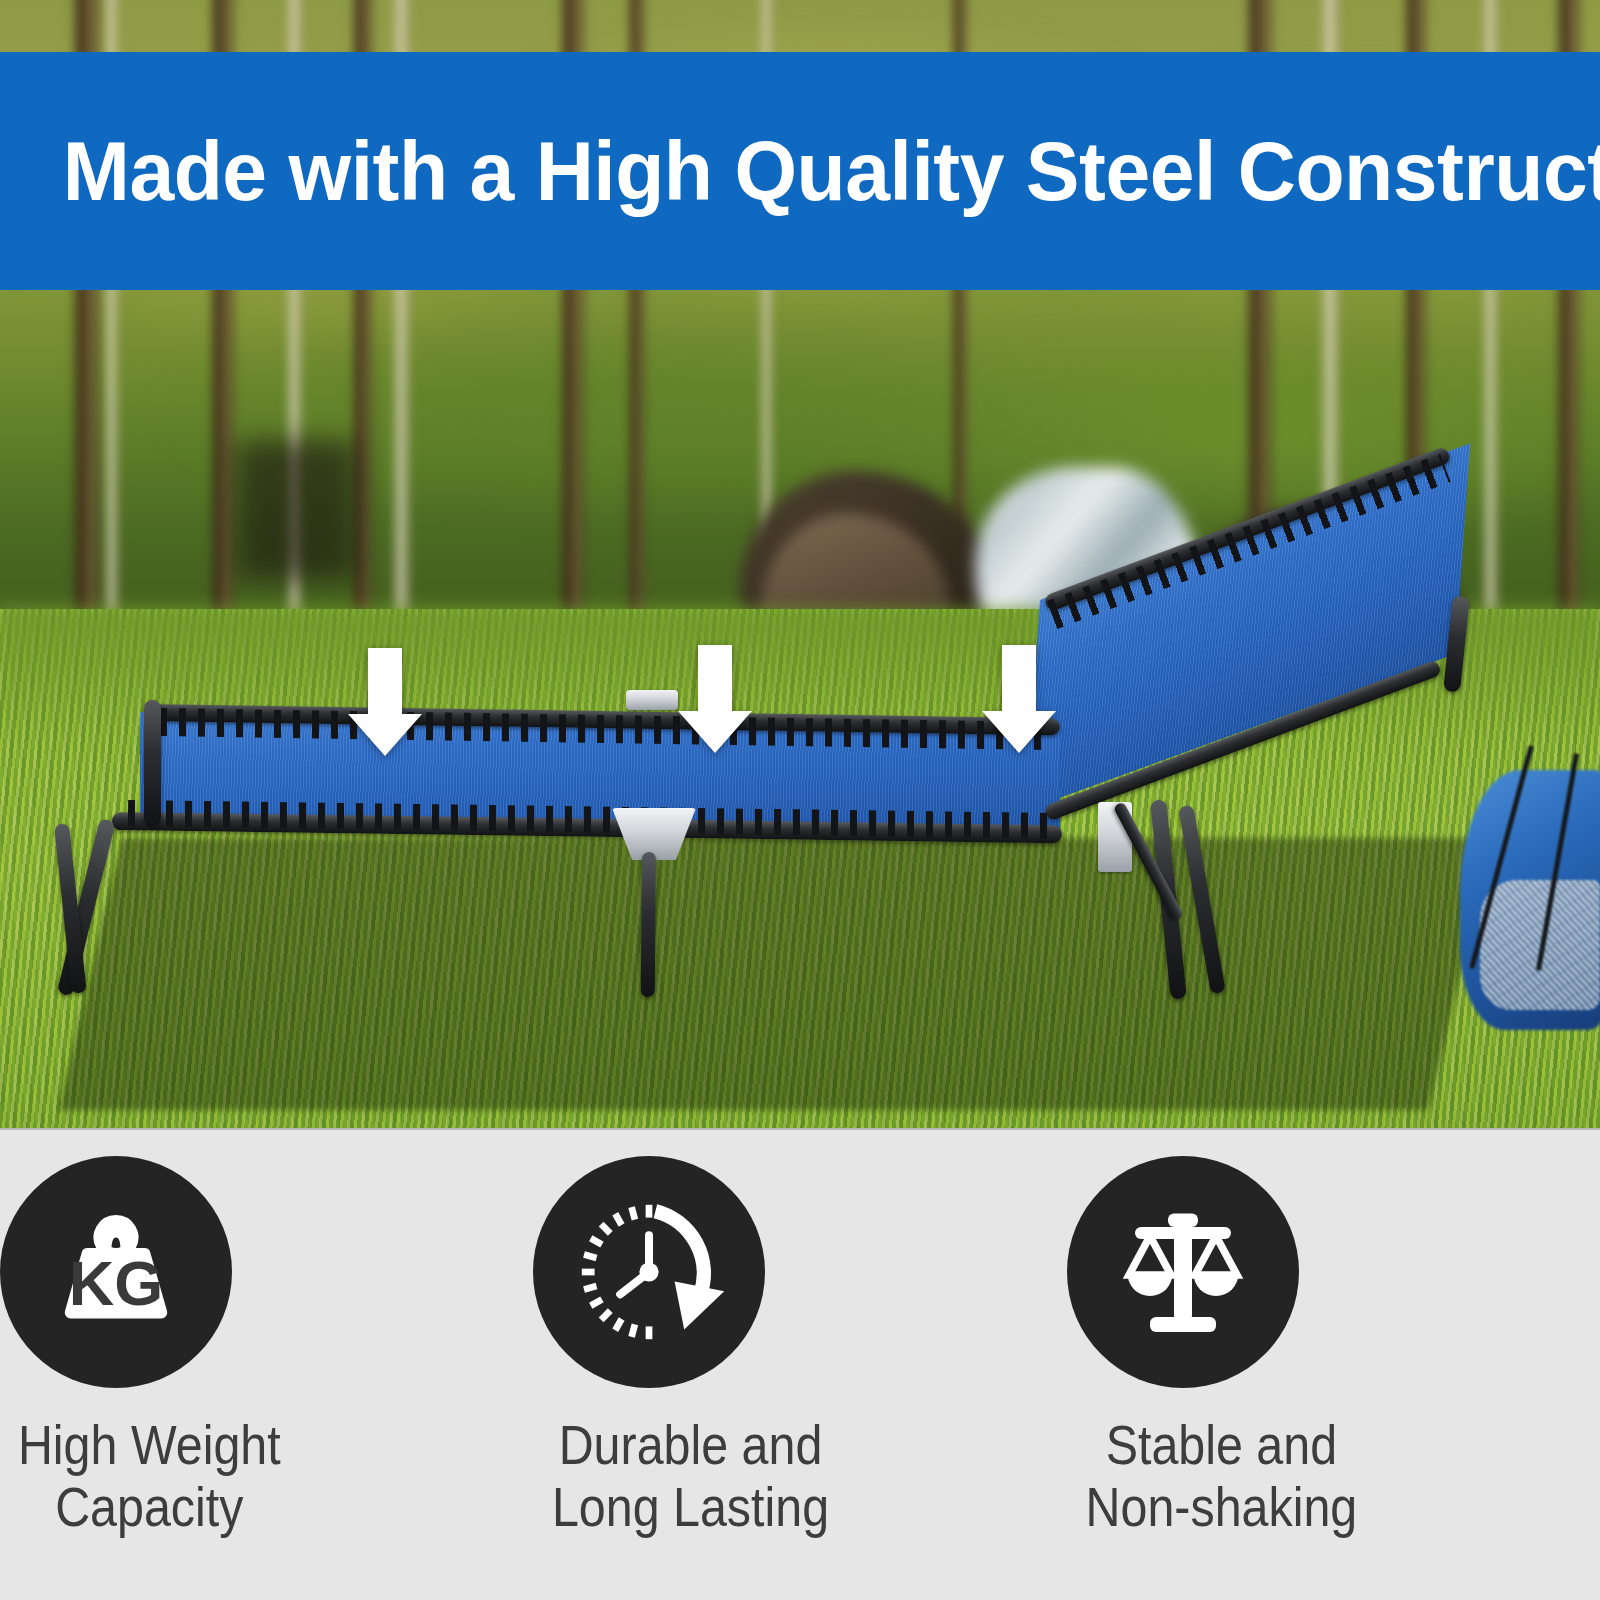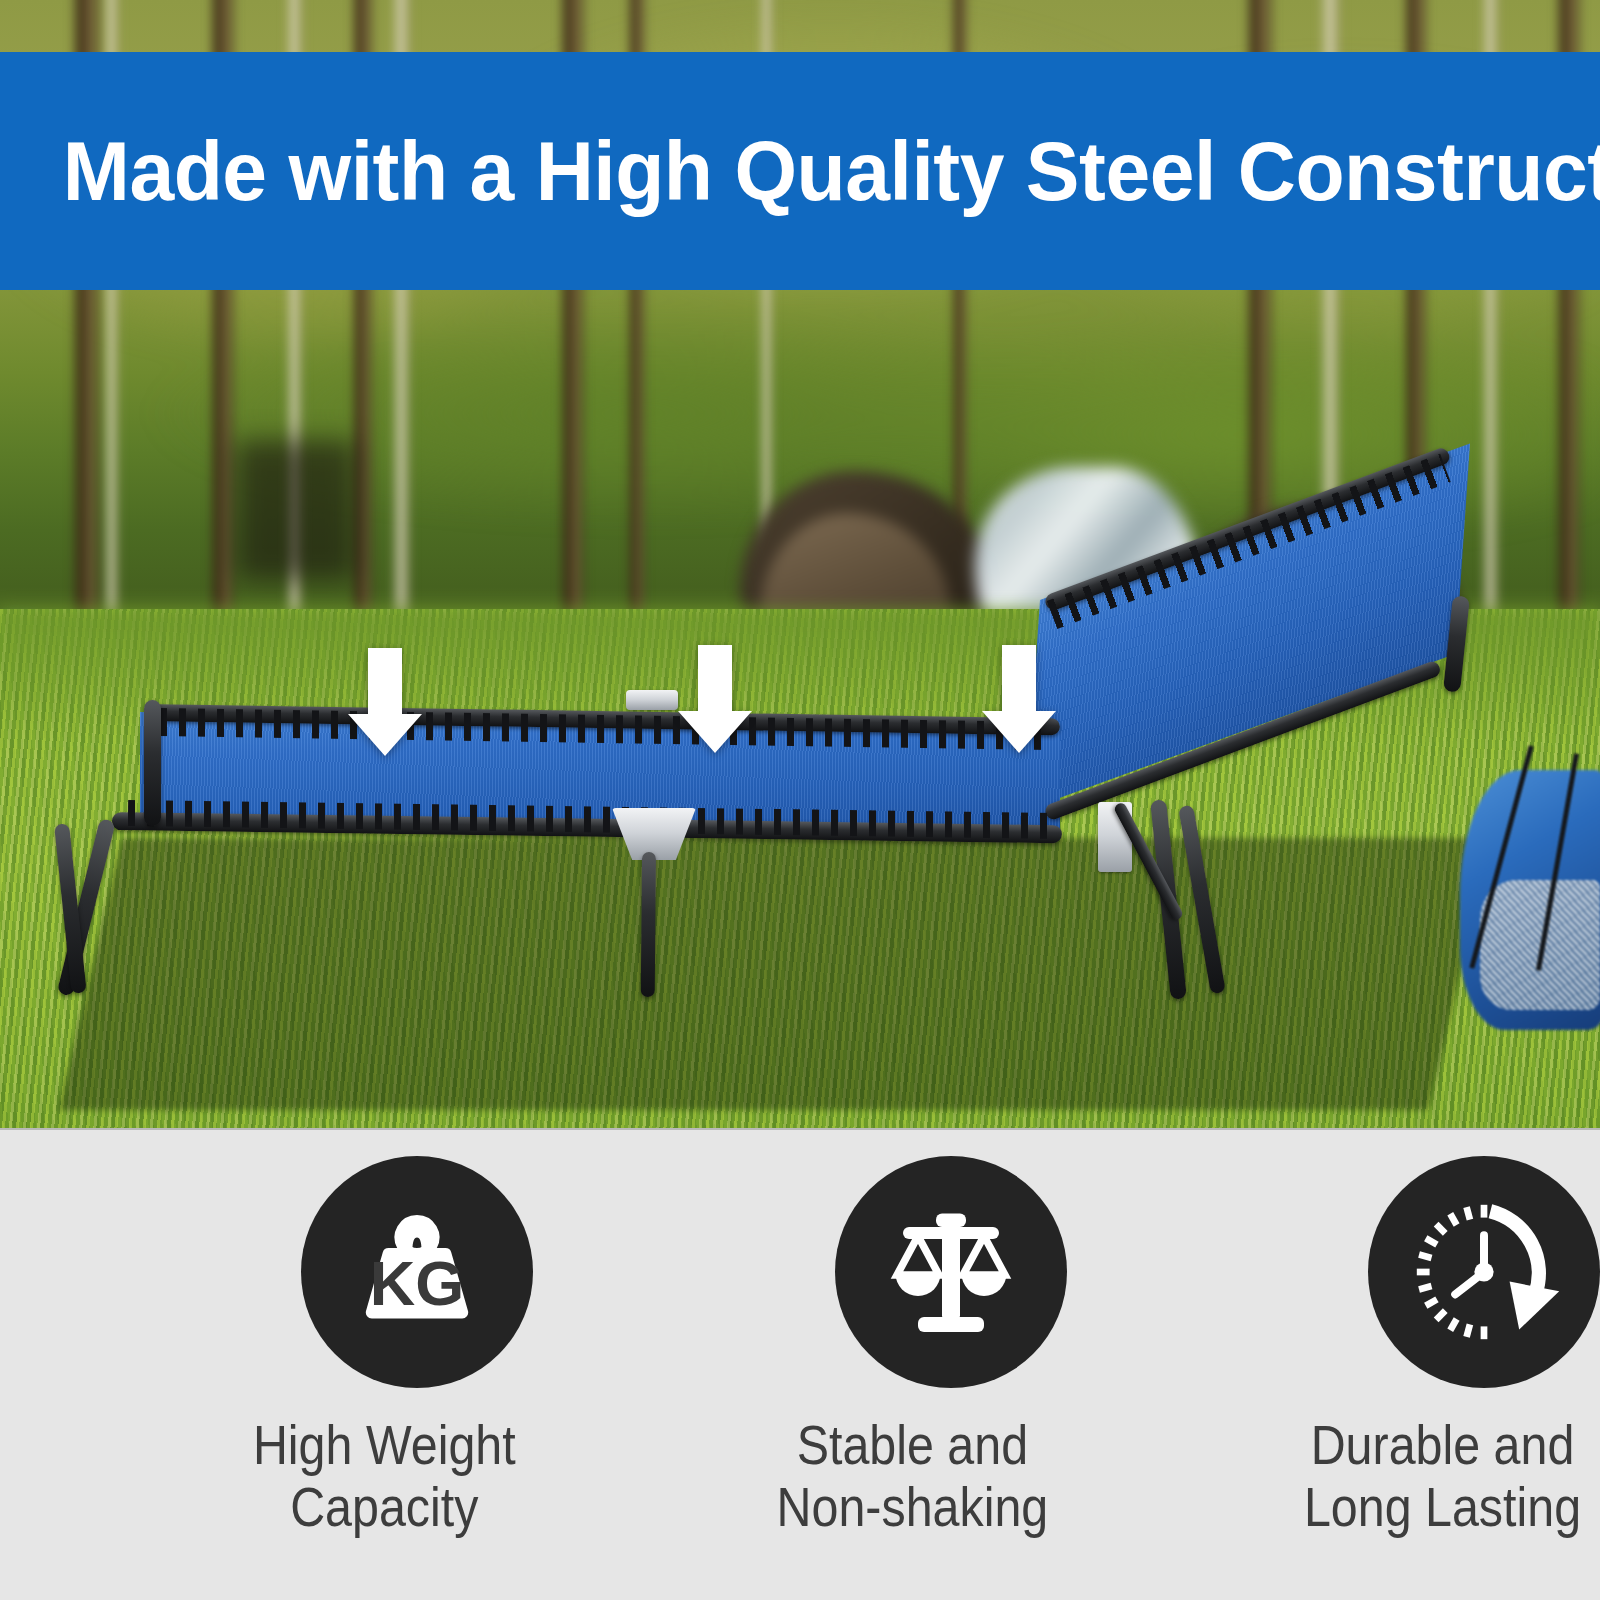--- a/index.html
+++ b/index.html
@@ -278,21 +278,21 @@
     height: 472px;
     background: #e6e6e6;
     border-top: 2px solid #b9b9b9;
     box-sizing: border-box;
     display: flex;
   }
   .feature {
     flex: 1 1 0;
     display: flex;
     flex-direction: column;
-    align-items: flex-end;
+    align-items: flex-start;
     padding-top: 26px;
   }
   .icon-circle {
     width: 232px;
     height: 232px;
     border-radius: 50%;
     background: #242424;
     display: flex;
     align-items: center;
     justify-content: center;
@@ -442,39 +442,20 @@
                    C53 30 52 27 50 27 C48 27 47 30 47 35 Z" fill="#ffffff"></path>
           <path d="M50 16 a11 11 0 1 1 -0.01 0 Z" fill="none" stroke="#ffffff" stroke-width="8"></path>
           <path d="M31 34 L69 34 A4 4 0 0 1 72.8 36.8 L84 76 A4 4 0 0 1 80 81 L20 81
                    A4 4 0 0 1 16 76 L27.2 36.8 A4 4 0 0 1 31 34 Z" fill="#ffffff"></path>
           <text x="50" y="72" text-anchor="middle" font-family="Liberation Sans, sans-serif" font-weight="bold" font-size="42" fill="#3a3a3a">KG</text>
         </svg>
       </div>
       <div class="feature-caption">
         <span class="ln">High Weight</span>
         <span class="ln">Capacity</span>
-      </div>
-    </div>
-
-    <div class="feature">
-      <div class="icon-circle">
-        <svg width="150" height="150" viewBox="0 0 100 100">
-          <rect x="44" y="14" width="12" height="68" rx="3" fill="#ffffff"></rect>
-          <rect x="40" y="11" width="20" height="9" rx="4" fill="#ffffff"></rect>
-          <rect x="18" y="20" width="64" height="8" rx="4" fill="#ffffff"></rect>
-          <rect x="28" y="80" width="44" height="10" rx="4" fill="#ffffff"></rect>
-          <path d="M28 26 L42 52 L14 52 Z" fill="none" stroke="#ffffff" stroke-width="5"></path>
-          <path d="M72 26 L86 52 L58 52 Z" fill="none" stroke="#ffffff" stroke-width="5"></path>
-          <path d="M13 51 A15 15 0 0 0 43 51 Z" fill="#ffffff"></path>
-          <path d="M57 51 A15 15 0 0 0 87 51 Z" fill="#ffffff"></path>
-        </svg>
-      </div>
-      <div class="feature-caption">
-        <span class="ln">Stable and</span>
-        <span class="ln">Non-shaking</span>
       </div>
     </div>
 
     <div class="feature">
       <div class="icon-circle">
         <svg width="160" height="160" viewBox="0 0 100 100">
           <g stroke="#ffffff" stroke-width="4.2" stroke-linecap="butt">
             <line x1="50" y1="8" x2="50" y2="16"></line>
             <line x1="39.1" y1="9.4" x2="41.2" y2="17.2"></line>
             <line x1="28.9" y1="13.6" x2="32.9" y2="20.6"></line>
@@ -495,15 +476,34 @@
           <path d="M54 12 A40 40 0 0 1 82 64" fill="none" stroke="#ffffff" stroke-width="9" stroke-linecap="butt"></path>
           <polygon points="66 56, 97 62, 72 86" fill="#ffffff"></polygon>
         </svg>
       </div>
       <div class="feature-caption">
         <span class="ln">Durable and</span>
         <span class="ln">Long Lasting</span>
       </div>
     </div>
 
+    <div class="feature">
+      <div class="icon-circle">
+        <svg width="150" height="150" viewBox="0 0 100 100">
+          <rect x="44" y="14" width="12" height="68" rx="3" fill="#ffffff"></rect>
+          <rect x="40" y="11" width="20" height="9" rx="4" fill="#ffffff"></rect>
+          <rect x="18" y="20" width="64" height="8" rx="4" fill="#ffffff"></rect>
+          <rect x="28" y="80" width="44" height="10" rx="4" fill="#ffffff"></rect>
+          <path d="M28 26 L42 52 L14 52 Z" fill="none" stroke="#ffffff" stroke-width="5"></path>
+          <path d="M72 26 L86 52 L58 52 Z" fill="none" stroke="#ffffff" stroke-width="5"></path>
+          <path d="M13 51 A15 15 0 0 0 43 51 Z" fill="#ffffff"></path>
+          <path d="M57 51 A15 15 0 0 0 87 51 Z" fill="#ffffff"></path>
+        </svg>
+      </div>
+      <div class="feature-caption">
+        <span class="ln">Stable and</span>
+        <span class="ln">Non-shaking</span>
+      </div>
+    </div>
+
   </div>
 
 </div>
 
 </body></html>

